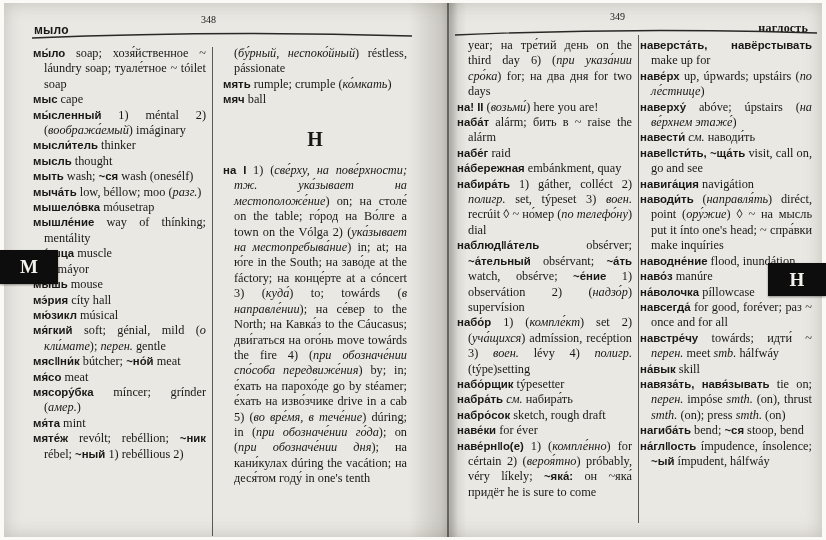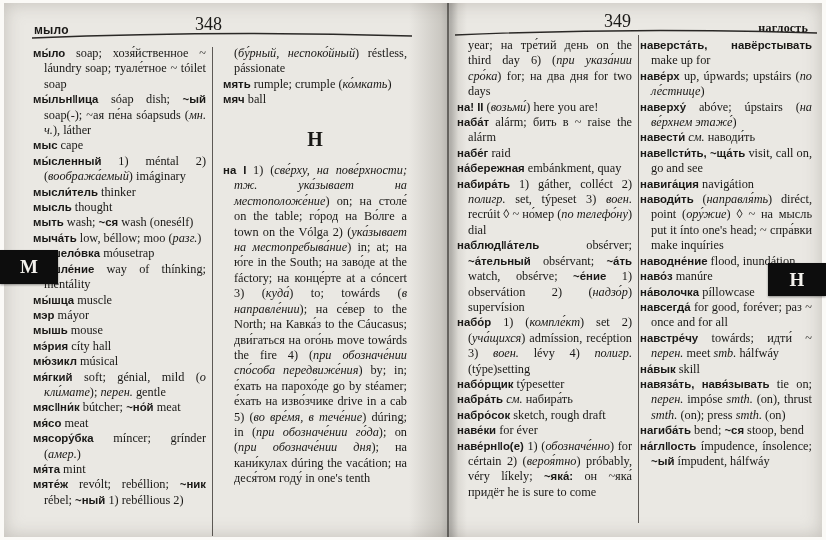--- a/index.html
+++ b/index.html
@@ -26,21 +26,21 @@
   }
   #crease{
     position:absolute;left:443px;top:0;width:2px;height:534px;
     background:rgba(35,33,30,.55);
   }
   
   .hdr-word{
     position:absolute;font-family:"Liberation Sans","DejaVu Sans",sans-serif;
     font-weight:700;font-size:12px;letter-spacing:.2px;
   }
-  .hdr-num{position:absolute;font-size:18px;text-align:center;}
+  .hdr-num{position:absolute;font-size:10px;text-align:center;}
   .hdr-rule{position:absolute;}
   
   .tab{
     position:absolute;background:#0d0d0d;color:#f3f1ec;
     font-family:"Liberation Serif","DejaVu Serif",serif;
     font-weight:700;font-size:19px;text-align:center;
     display:flex;align-items:center;justify-content:center;
     box-shadow:0 1px 2px rgba(0,0,0,.4);
   }
   #tab-left{left:0;top:250px;width:58px;height:34px;}
@@ -85,21 +85,20 @@
   <span class="hdr-word" style="right:14px;top:18px;font-family:Liberation Serif, serif;">наглость</span>
   <svg class="hdr-rule" style="left:449px;top:22px;" width="366" height="12">
     <path d="M2,10 Q180,2 364,8" stroke="#2a2826" stroke-width="1.4" fill="none"></path>
   </svg>
 
   <div class="divider" id="div-left"></div>
   <div class="divider" id="div-right"></div>
 
   <div class="col" id="col-1">
       <p class="entry"><span class="s-b">мы́ло</span><span class="s-r"> soap; хозя́йственное ~ láundry soap; туале́тное ~ tóilet soap</span></p>
-      <p class="entry"><span class="s-b">мы́льн‖ица</span><span class="s-r"> sóap dish; </span><span class="s-b">~ый</span><span class="s-r"> soap(-); ~ая пе́на sóapsuds (</span><span class="s-i">мн. ч.</span><span class="s-r">), láther</span></p>
       <p class="entry"><span class="s-b">мыс</span><span class="s-r"> cape</span></p>
       <p class="entry"><span class="s-b">мы́сленный</span><span class="s-r"> 1) méntal 2) (</span><span class="s-i">вообража́емый</span><span class="s-r">) imáginary</span></p>
       <p class="entry"><span class="s-b">мысли́тель</span><span class="s-r"> thinker</span></p>
       <p class="entry"><span class="s-b">мысль</span><span class="s-r"> thought</span></p>
       <p class="entry"><span class="s-b">мыть</span><span class="s-r"> wash; </span><span class="s-b">~ся</span><span class="s-r"> wash (onesélf)</span></p>
       <p class="entry"><span class="s-b">мыча́ть</span><span class="s-r"> low, béllow; moo (</span><span class="s-i">разг.</span><span class="s-r">)</span></p>
       <p class="entry"><span class="s-b">мышело́вка</span><span class="s-r"> móusetrap</span></p>
       <p class="entry"><span class="s-b">мышле́ние</span><span class="s-r"> way of thínking; mentálity</span></p>
       <p class="entry"><span class="s-b">мы́шца</span><span class="s-r"> muscle</span></p>
       <p class="entry"><span class="s-b">мэр</span><span class="s-r"> máyor</span></p>
@@ -126,21 +125,21 @@
       <p class="entry"><span class="s-b">наба́т</span><span class="s-r"> alárm; бить в ~ raise the alárm</span></p>
       <p class="entry"><span class="s-b">набе́г</span><span class="s-r"> raid</span></p>
       <p class="entry"><span class="s-b">на́бережная</span><span class="s-r"> embánkment, quay</span></p>
       <p class="entry"><span class="s-b">набира́ть</span><span class="s-r"> 1) gáther, colléct 2) </span><span class="s-i">полигр.</span><span class="s-r"> set, týpeset 3) </span><span class="s-i">воен.</span><span class="s-r"> recrúit ◊ ~ но́мер (</span><span class="s-i">по телефо́ну</span><span class="s-r">) dial</span></p>
       <p class="entry"><span class="s-b">наблюд‖а́тель</span><span class="s-r"> obsérver; </span><span class="s-b">~а́тельный</span><span class="s-r"> obsérvant; </span><span class="s-b">~а́ть</span><span class="s-r"> watch, obsérve; </span><span class="s-b">~е́ние</span><span class="s-r"> 1) observátion 2) (</span><span class="s-i">надзо́р</span><span class="s-r">) supervísion</span></p>
       <p class="entry"><span class="s-b">набо́р</span><span class="s-r"> 1) (</span><span class="s-i">компле́кт</span><span class="s-r">) set 2) (</span><span class="s-i">уча́щихся</span><span class="s-r">) admíssion, recéption 3) </span><span class="s-i">воен.</span><span class="s-r"> lévy 4) </span><span class="s-i">полигр.</span><span class="s-r"> (týpe)setting</span></p>
       <p class="entry"><span class="s-b">набо́рщик</span><span class="s-r"> týpesetter</span></p>
       <p class="entry"><span class="s-b">набра́ть</span><span class="s-r"> </span><span class="s-i">см.</span><span class="s-r"> набира́ть</span></p>
       <p class="entry"><span class="s-b">набро́сок</span><span class="s-r"> sketch, rough draft</span></p>
       <p class="entry"><span class="s-b">наве́ки</span><span class="s-r"> for éver</span></p>
-      <p class="entry"><span class="s-b">наве́рн‖о(е)</span><span class="s-r"> 1) (</span><span class="s-i">обозначе́нно</span><span class="s-r">) for cértain 2) (</span><span class="s-i">вероя́тно</span><span class="s-r">) próbably, véry líkely; </span><span class="s-b">~яка́:</span><span class="s-r"> он ~яка́ придёт he is sure to come</span></p>
+      <p class="entry"><span class="s-b">наве́рн‖о(е)</span><span class="s-r"> 1) (</span><span class="s-i">компле́нно</span><span class="s-r">) for cértain 2) (</span><span class="s-i">вероя́тно</span><span class="s-r">) próbably, véry líkely; </span><span class="s-b">~яка́:</span><span class="s-r"> он ~яка́ придёт he is sure to come</span></p>
     </div>
   <div class="col" id="col-4">
       <p class="entry"><span class="s-b">наверста́ть, навёрстывать</span><span class="s-r"> make up for</span></p>
       <p class="entry"><span class="s-b">наве́рх</span><span class="s-r"> up, úpwards; upstáirs (</span><span class="s-i">по ле́стнице</span><span class="s-r">)</span></p>
       <p class="entry"><span class="s-b">наверху́</span><span class="s-r"> abóve; úpstairs (</span><span class="s-i">на ве́рхнем этаже́</span><span class="s-r">)</span></p>
       <p class="entry"><span class="s-b">навести́</span><span class="s-r"> </span><span class="s-i">см.</span><span class="s-r"> наводи́ть</span></p>
       <p class="entry"><span class="s-b">наве‖сти́ть, ~ща́ть</span><span class="s-r"> visit, call on, go and see</span></p>
       <p class="entry"><span class="s-b">навига́ция</span><span class="s-r"> navigátion</span></p>
       <p class="entry"><span class="s-b">наводи́ть</span><span class="s-r"> (</span><span class="s-i">направля́ть</span><span class="s-r">) diréct, point (</span><span class="s-i">ору́жие</span><span class="s-r">) ◊ ~ на мысль put it ínto one's head; ~ спра́вки make inquíries</span></p>
       <p class="entry"><span class="s-b">наводне́ние</span><span class="s-r"> flood, inundátion</span></p>

